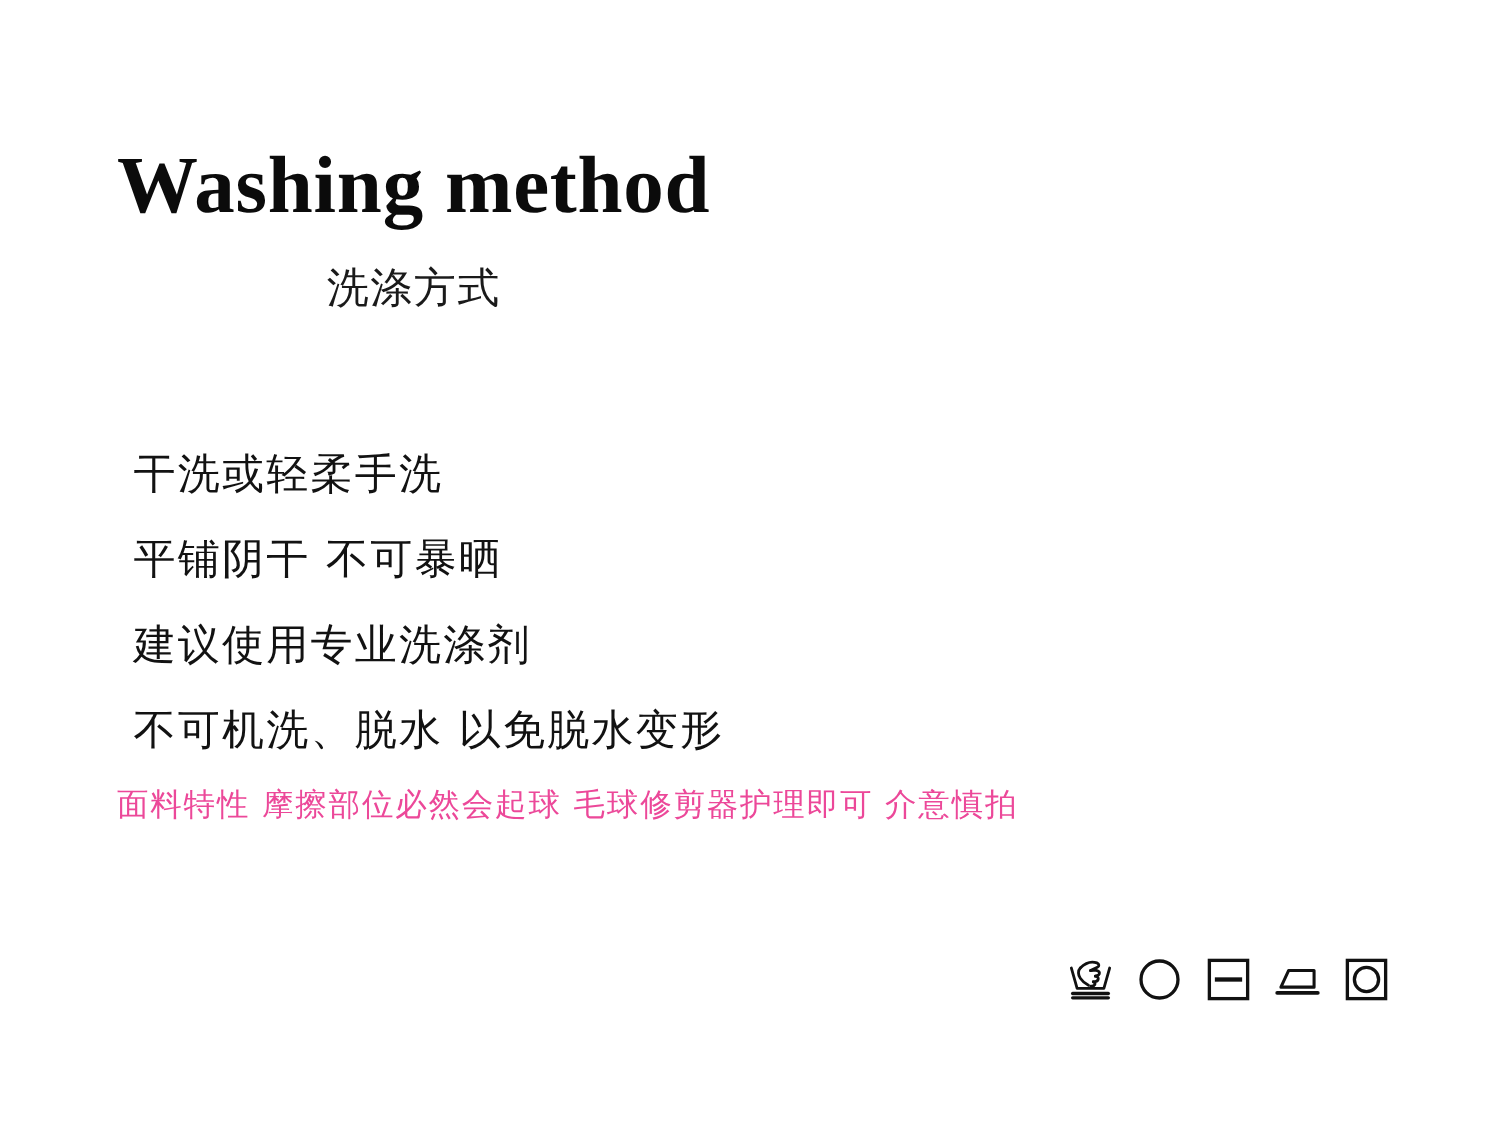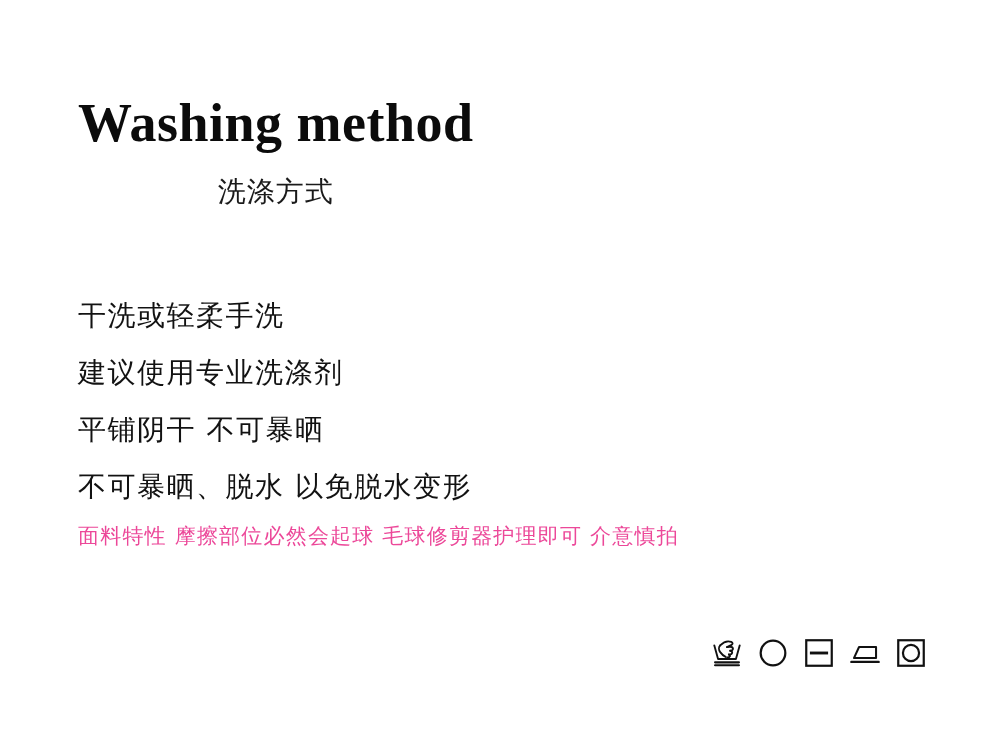--- a/index.html
+++ b/index.html
@@ -57,20 +57,21 @@
     list-style: none;
   }
   .care-line {
     font-family: "DejaVu Sans", "Liberation Sans", sans-serif;
     font-size: 28px;
     line-height: 32px;
     color: #121212;
     letter-spacing: 1.5px;
     white-space: nowrap;
     margin-bottom: 25px;
+    margin-left: 11px;
   }
   .care-line:last-child {
     margin-bottom: 0;
   }
 
   
   .notice {
     position: absolute;
     left: 78px;
     top: 524px;
@@ -106,23 +107,23 @@
 
 <div class="page">
 
   <div class="header">
     <div class="title">Washing method</div>
     <div class="subtitle">洗涤方式</div>
   </div>
 
   <ul class="care-list">
     <li class="care-line">干洗或轻柔手洗</li>
+    <li class="care-line">平铺阴干  不可暴晒</li>
     <li class="care-line">建议使用专业洗涤剂</li>
-    <li class="care-line">平铺阴干  不可暴晒</li>
-    <li class="care-line">不可暴晒、脱水  以免脱水变形</li>
+    <li class="care-line">不可机洗、脱水  以免脱水变形</li>
   </ul>
 
   <div class="notice" style="color: #ec4899;">面料特性  摩擦部位必然会起球  毛球修剪器护理即可  介意慎拍</div>
 
   <div class="symbols">
 
     <span class="symbol">
       <svg viewBox="0 0 40 40" fill="none" stroke="#111111" stroke-width="2.2" stroke-linecap="round" stroke-linejoin="round">
         <path d="M5 11 L9.5 27 L30.5 27 L35 11"></path>
         <path d="M12 11 C16 7 21 5.5 25 7 C27 7.8 27 9.6 25.4 10.4 L20 13"></path>

